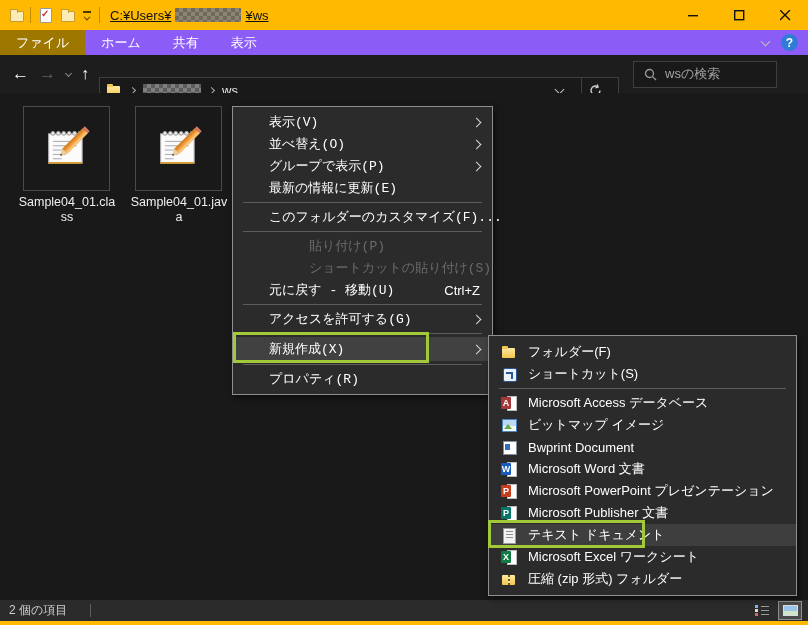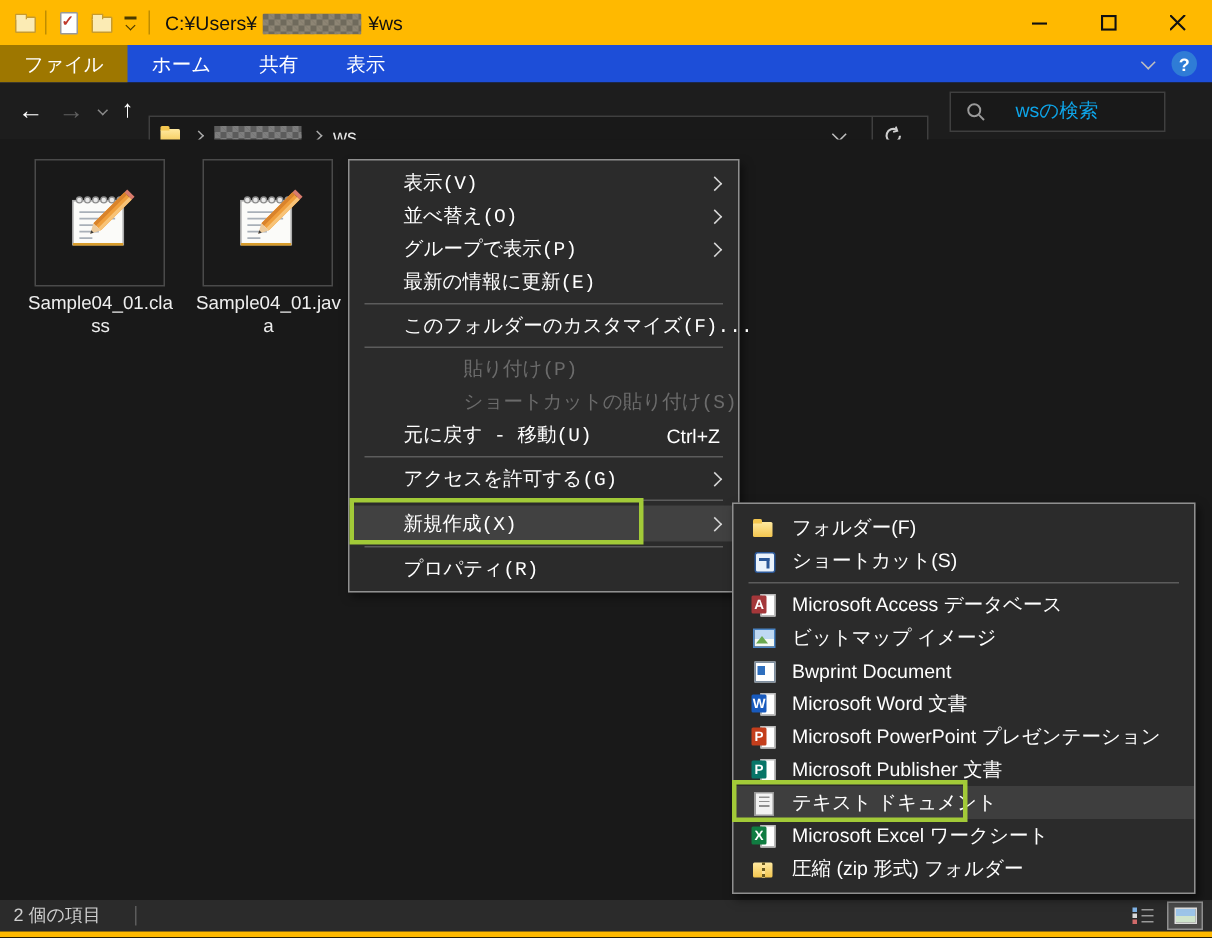--- a/index.html
+++ b/index.html
@@ -17,33 +17,33 @@
   .qat { display:flex; align-items:center; gap:6px; padding-left:8px; }
   .qat-sep { width:1px; height:16px; background:#8a6a00; opacity:.55; }
   .ic-sm { width:16px; height:16px; position:relative; flex:none; }
   .ic-folder-pale::before { content:""; position:absolute; left:2px; top:4px; width:12px; height:9px; background:#FBEBB4; border:1px solid #C79B2E; border-radius:1px; }
   .ic-folder-pale::after { content:""; position:absolute; left:2px; top:2px; width:6px; height:3px; background:#FBEBB4; border:1px solid #C79B2E; border-bottom:none; border-radius:1px 1px 0 0; }
   .ic-props::before { content:""; position:absolute; left:3px; top:1px; width:10px; height:13px; background:#fff; border:1px solid #999; border-radius:1px; }
   .ic-props::after { content:"✓"; position:absolute; left:4px; top:1px; font-size:10px; font-weight:bold; color:#C0392B; }
   .ic-qat-chev { display:flex; flex-direction:column; align-items:center; width:12px; }
   .ic-qat-chev i { display:block; width:8px; height:2px; background:#4a3a00; margin-bottom:1px; }
   .chev { display:inline-block; width:6px; height:6px; border-right:1.6px solid #4a3a00; border-bottom:1.6px solid #4a3a00; transform:rotate(45deg); }
-  .title-text { margin-left:10px; font-size:13px; display:flex; align-items:flex-end; gap:4px; white-space:nowrap; }
+  .title-text { margin-left:10px; font-size:13px; display:flex; align-items:flex-start; gap:4px; white-space:nowrap;text-decoration:underline; }
   .mosaic {
     display:inline-block; width:66px; height:14px; border-radius:1px;
     background-image:
       linear-gradient(45deg, #8d8574 25%, transparent 25%, transparent 75%, #8d8574 75%),
       linear-gradient(45deg, #8d8574 25%, #6f6a5c 25%, #6f6a5c 75%, #8d8574 75%);
     background-size:8px 8px; background-position:0 0, 4px 4px;
   }
   .win-controls { margin-left:auto; display:flex; height:30px; }
   .win-btn { width:46px; height:30px; display:flex; align-items:center; justify-content:center; font-size:13px; color:#111; }
   .win-btn svg { display:block; }
   
-  .ribbon { position:absolute; top:30px; left:0; width:808px; height:25px; background:#1d4ed8; display:flex; align-items:stretch; color:#fff; font-size:13px; }
+  .ribbon { position:absolute; top:30px; left:0; width:808px; height:25px; background:#8b5cf6; display:flex; align-items:stretch; color:#fff; font-size:13px; }
   .rtab { padding:0 16px; display:flex; align-items:center; }
   .rtab.active { background:#9E7700; }
   .ribbon-right { margin-left:auto; display:flex; align-items:center; gap:12px; padding-right:10px; }
   .chev-down-gray { width:7px; height:7px; border-right:1.6px solid #bfbfbf; border-bottom:1.6px solid #bfbfbf; transform:rotate(45deg); margin-top:-3px; }
   .help-circle { width:17px; height:17px; border-radius:50%; background:#2F7CD6; color:#fff; font-size:12px; font-weight:bold; display:flex; align-items:center; justify-content:center; }
   
   .addr-row { position:absolute; top:55px; left:0; width:808px; height:38px; background:#1D1D1D; display:flex; align-items:center; color:#ccc; }
   .nav-btns { display:flex; align-items:center; gap:10px; padding:0 10px 0 12px; font-size:17px; }
   .nav-back { color:#fff; } .nav-fwd { color:#5f5f5f; } .nav-up { color:#fff; font-size:16px; }
   .chev-tiny { width:5px; height:5px; border-right:1.4px solid #8a8a8a; border-bottom:1.4px solid #8a8a8a; transform:rotate(45deg); margin-top:-2px; }
@@ -51,21 +51,21 @@
   .crumb-sep { width:5px; height:5px; border-right:1.4px solid #aaa; border-bottom:1.4px solid #aaa; transform:rotate(-45deg); margin:0 8px; }
   .ic-folder-y::before { content:""; position:absolute; left:1px; top:4px; width:13px; height:10px; background:linear-gradient(#FFE9A0,#F3C64F); border-radius:1px; }
   .ic-folder-y::after { content:""; position:absolute; left:1px; top:2px; width:6px; height:3px; background:#F3C64F; border-radius:1px 1px 0 0; }
   .mosaic-crumb { width:58px; height:13px;
     background-image:
       linear-gradient(45deg, #7e7e7e 25%, transparent 25%, transparent 75%, #7e7e7e 75%),
       linear-gradient(45deg, #7e7e7e 25%, #5c5c5c 25%, #5c5c5c 75%, #7e7e7e 75%);
     background-size:8px 8px; background-position:0 0, 4px 4px; }
   .addr-right { margin-left:auto; display:flex; align-items:center; gap:12px; padding-right:4px; }
   .refresh-btn { width:27px; height:25px; display:flex; align-items:center; justify-content:center; border-left:1px solid #3F3F3F; margin-left:6px; }
-  .search-box { margin-left:14px; width:144px; height:27px; border:1px solid #3F3F3F; background:#191919; display:flex; align-items:center; gap:20px; padding:0 10px; font-size:13px; color:#0ea5e9; }
+  .search-box { margin-left:14px; width:144px; height:27px; border:1px solid #3F3F3F; background:#191919; display:flex; align-items:center; gap:8px; padding:0 10px; font-size:13px; color:#a3a3a3; }
   
   .main { position:absolute; top:93px; left:0; width:716px; height:507px; background:#191919; }
   .file-tile { position:absolute; width:87px; height:85px; border:1px solid #4A4A4A; display:flex; align-items:center; justify-content:center; }
   .file-label { position:absolute; width:100px; text-align:center; color:#eee; font-size:12.5px; line-height:15px; word-break:break-all; }
   
   
   .menu { position:absolute; left:232px; top:106px; width:261px; background:#2B2B2B; border:1px solid #8F8F8F; padding:4px 0; z-index:5; box-shadow:2px 3px 6px rgba(0,0,0,.5); }
   .mi { height:22px; display:flex; align-items:center; padding:0 12px 0 36px; color:#fff; font-size:13px; white-space:nowrap; }
   .mi.tall { height:24px; }
   .mi.disabled { color:#6B6B6B;margin-left:40px; }

